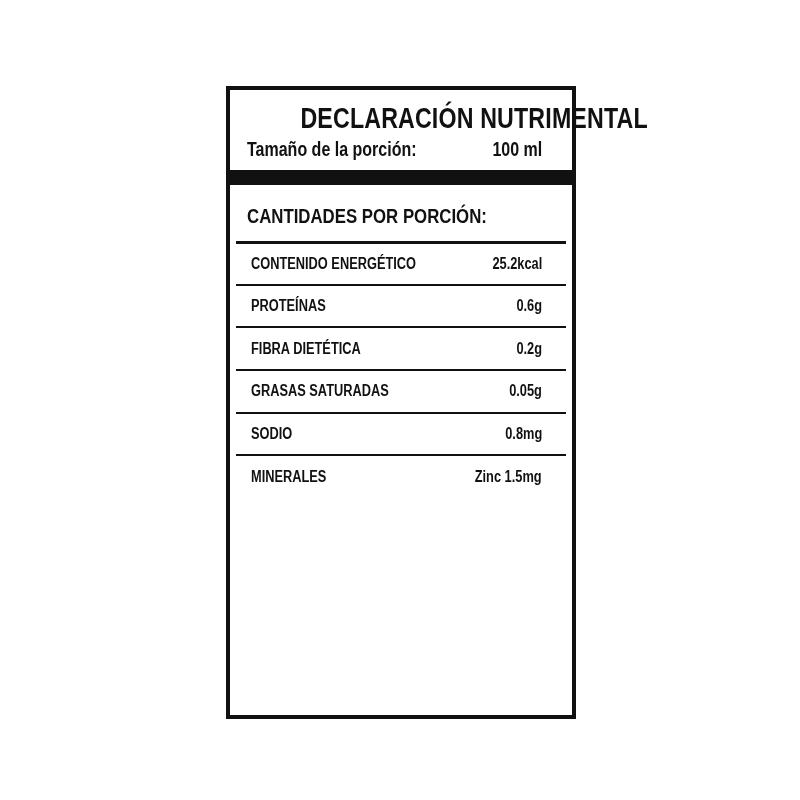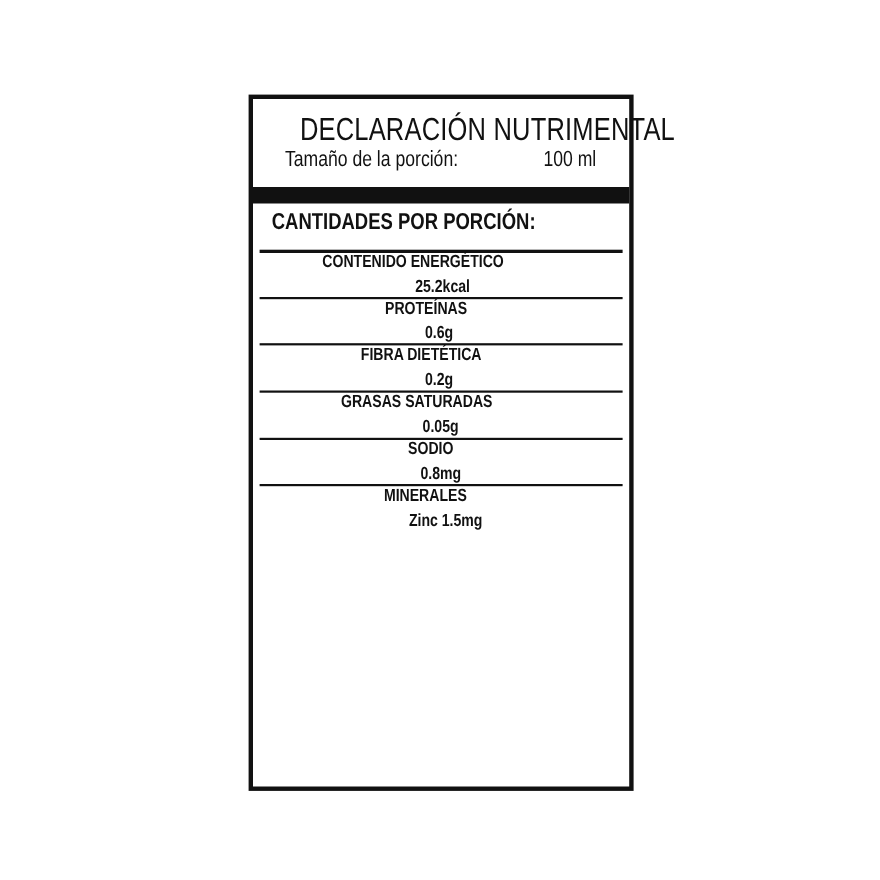--- a/index.html
+++ b/index.html
@@ -29,48 +29,49 @@
   
   .cx { display: inline-block; transform: scaleX(0.8); white-space: nowrap; }
   .cx-l { transform-origin: left center; }
   .cx-r { transform-origin: right center; }
   .cx-c { transform-origin: center center; }
 
   .title {
     margin-top: 12px;
     height: 32px; line-height: 32px;
     text-align: right;
-    font-size: 29px; font-weight: 400;
+    font-size: 29px; font-weight: 700;
     letter-spacing: 0.2px;
+    margin-left: 27px;
   }
   .hrow {
-    display: flex; justify-content: space-between; align-items: flex-start;
+    display: flex; justify-content: space-between; align-items: center;
     height: 30px;
     padding: 0 30px 0 17px;
-    font-size: 20px; font-weight: 400; margin-left: 12px;
+    font-size: 20px; font-weight: 700;
   }
   .hrow:first-of-type { margin-top: 12px; }
   .band {
     margin-top: 6px;
     height: 15px;
     background: var(--ink);
   }
   .heading {
-    margin-top: 4px;
+    margin-top: 18px;
     height: 25px; line-height: 25px;
     padding-left: 17px;
     font-size: 21px; font-weight: 700;
   }
   .rows { margin: 13px 6px 0 6px; }
   .nrow {
     display: flex; justify-content: space-between; align-items: center;
     height: 42.7px;
     padding: 0 24px 0 15px;
     border-top: 2px solid var(--ink);
-    font-size: 16px; font-weight: 700; flex-direction: column;
+    font-size: 16px; font-weight: 700;
   }
   .nrow.first { border-top-width: 3px; }
   .nrow.vitamins {
     height: 48px;
     align-items: flex-start;
     padding-top: 3px;
   }
   .vit-label { line-height: 22px; padding-top: 1px; }
   .vit-values { text-align: right; line-height: 22px; }
 </style>

